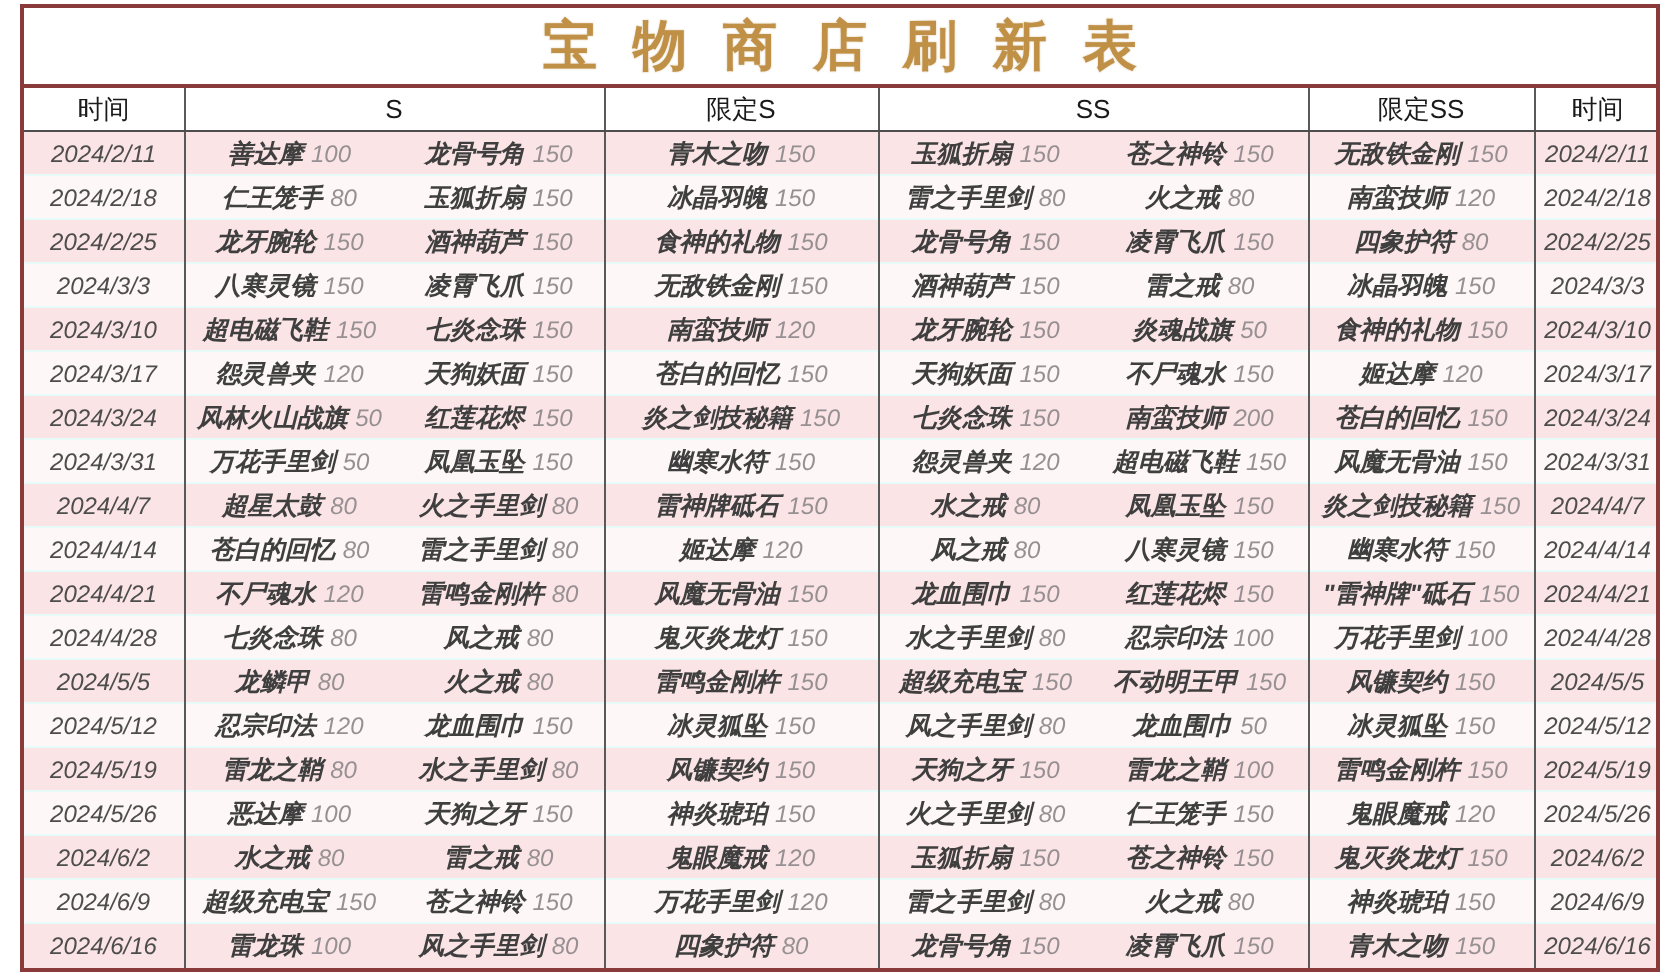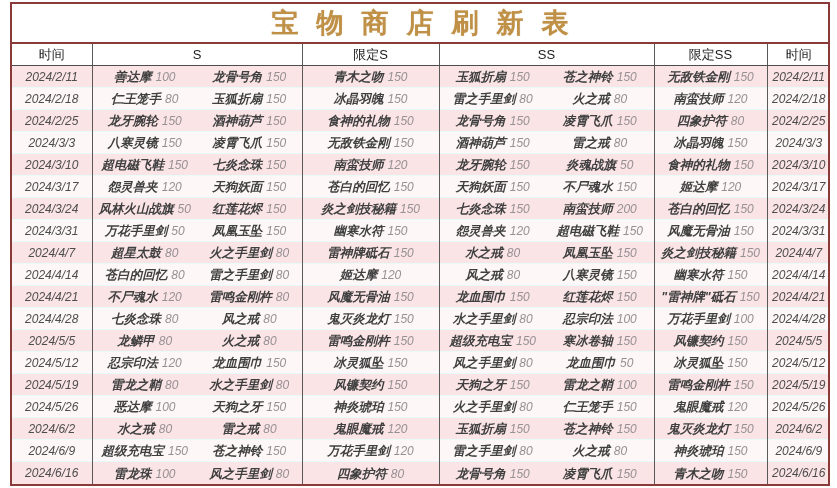--- a/index.html
+++ b/index.html
@@ -176,21 +176,21 @@
             <td class="item-cell"><span class="n">忍宗印法</span><span class="p">100</span></td>
             <td class="item-cell bl"><span class="n">万花手里剑</span><span class="p">100</span></td>
             <td class="date-cell bl">2024/4/28</td>
           </tr>
           <tr>
             <td class="date-cell">2024/5/5</td>
             <td class="item-cell bl"><span class="n">龙鳞甲</span><span class="p">80</span></td>
             <td class="item-cell"><span class="n">火之戒</span><span class="p">80</span></td>
             <td class="item-cell bl"><span class="n">雷鸣金刚杵</span><span class="p">150</span></td>
             <td class="item-cell bl"><span class="n">超级充电宝</span><span class="p">150</span></td>
-            <td class="item-cell"><span class="n">寒冰卷轴</span><span class="p">150</span></td>
+            <td class="item-cell"><span class="n">不动明王甲</span><span class="p">150</span></td>
             <td class="item-cell bl"><span class="n">风镰契约</span><span class="p">150</span></td>
             <td class="date-cell bl">2024/5/5</td>
           </tr>
           <tr>
             <td class="date-cell">2024/5/12</td>
             <td class="item-cell bl"><span class="n">忍宗印法</span><span class="p">120</span></td>
             <td class="item-cell"><span class="n">龙血围巾</span><span class="p">150</span></td>
             <td class="item-cell bl"><span class="n">冰灵狐坠</span><span class="p">150</span></td>
             <td class="item-cell bl"><span class="n">风之手里剑</span><span class="p">80</span></td>
             <td class="item-cell"><span class="n">龙血围巾</span><span class="p">50</span></td>

